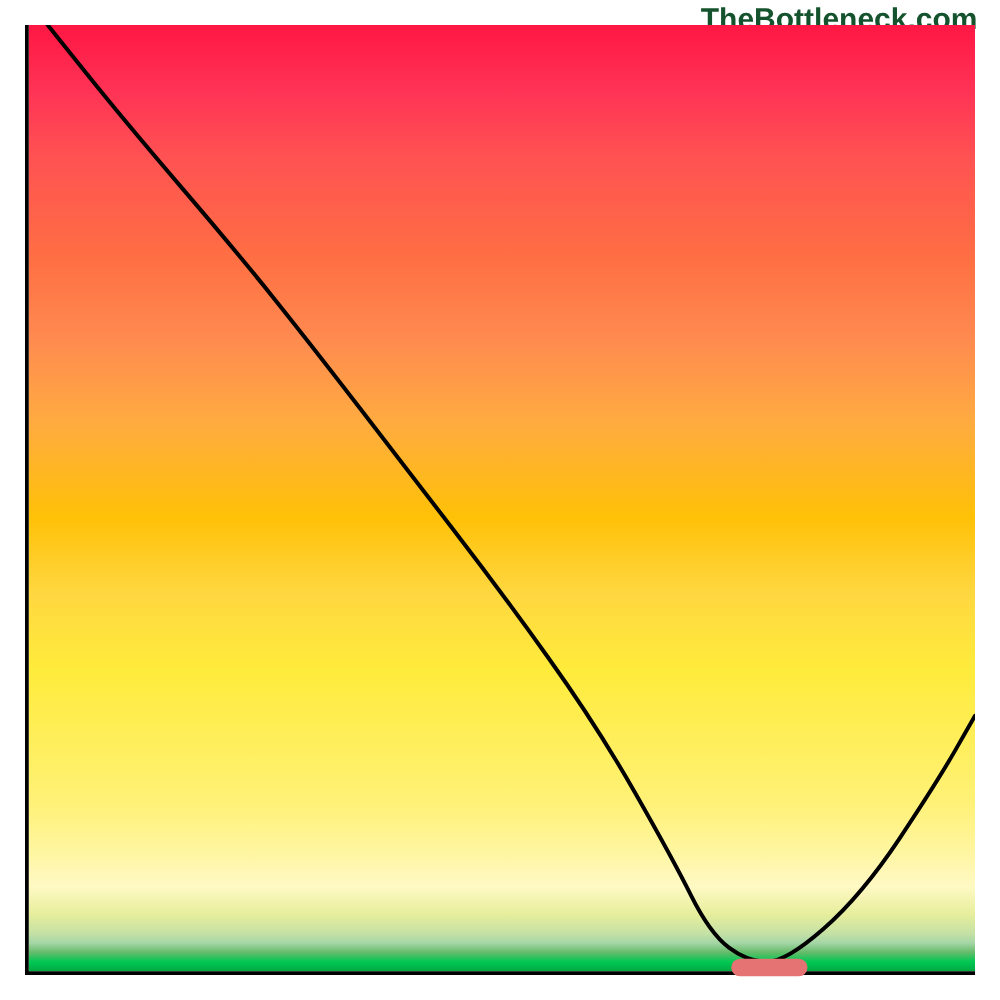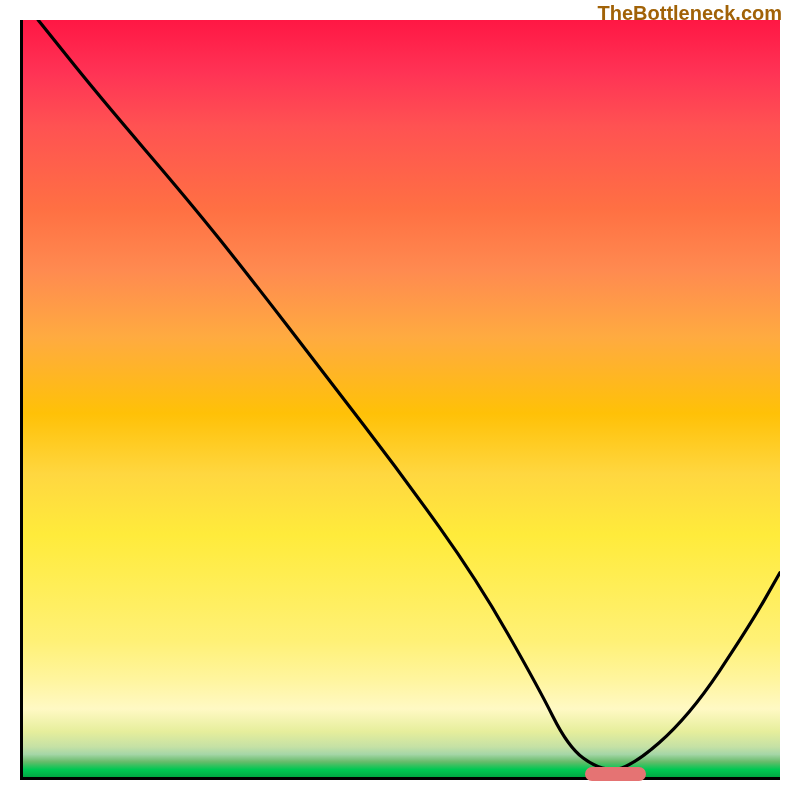--- a/index.html
+++ b/index.html
@@ -55,23 +55,23 @@
   }
   .marker {
     position: absolute;
     background: #e57373;
     border-radius: 8px;
   }
   .watermark {
     position: absolute;
     top: 2px;
     right: 18px;
-    font-size: 20px;
+    font-size: 24px;
     font-weight: bold;
-    color: #a16207;
+    color: #14532d;
     font-family: Arial, sans-serif;
   }
 </style>
 </head>
 <body>
 
 <div class="container">
 
   <div class="watermark">TheBottleneck.com</div>
 

